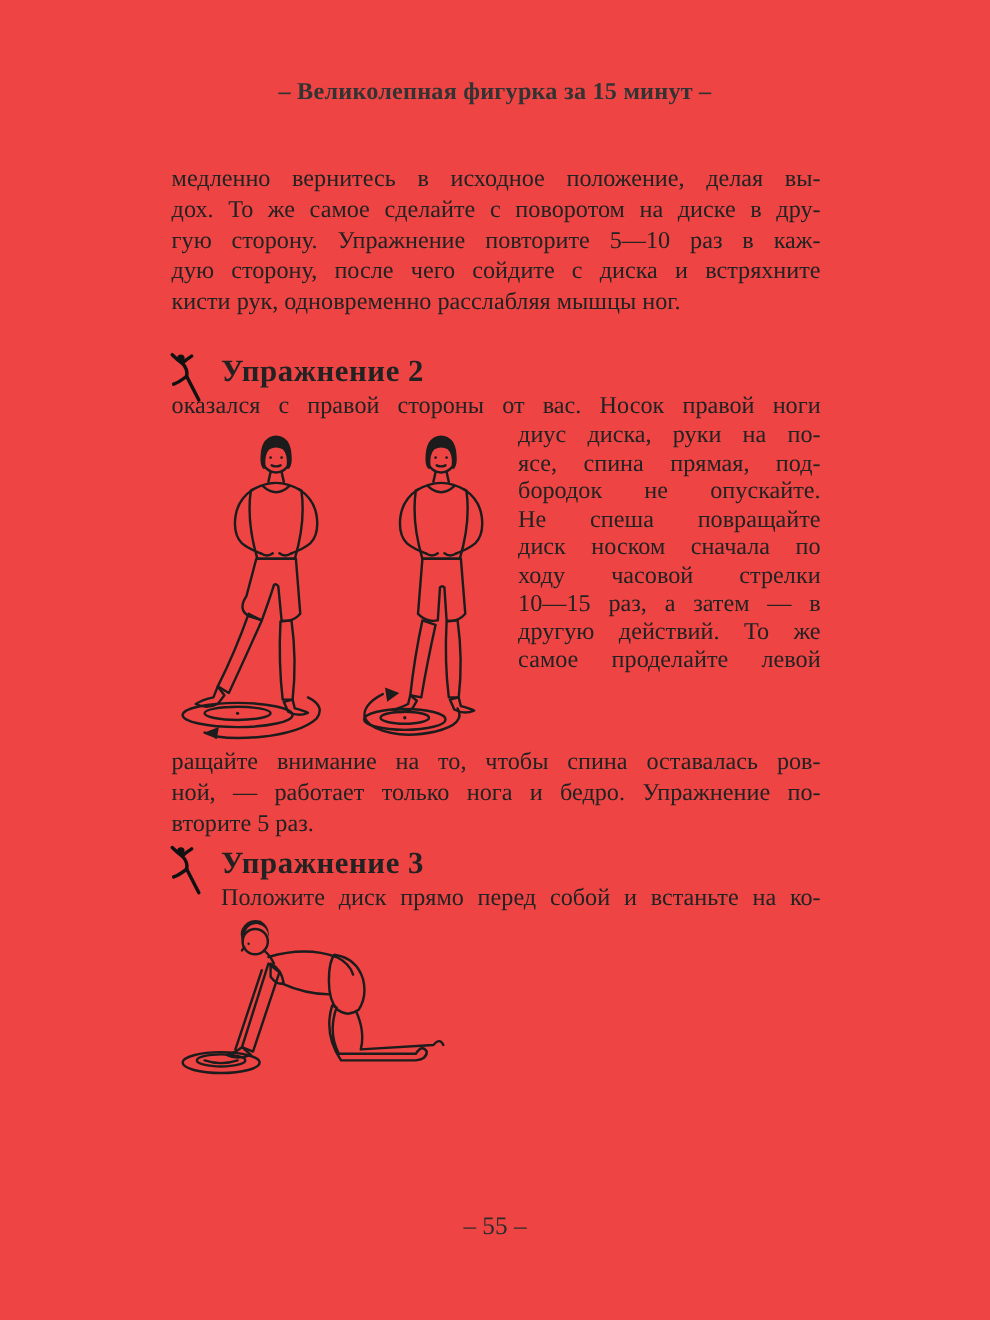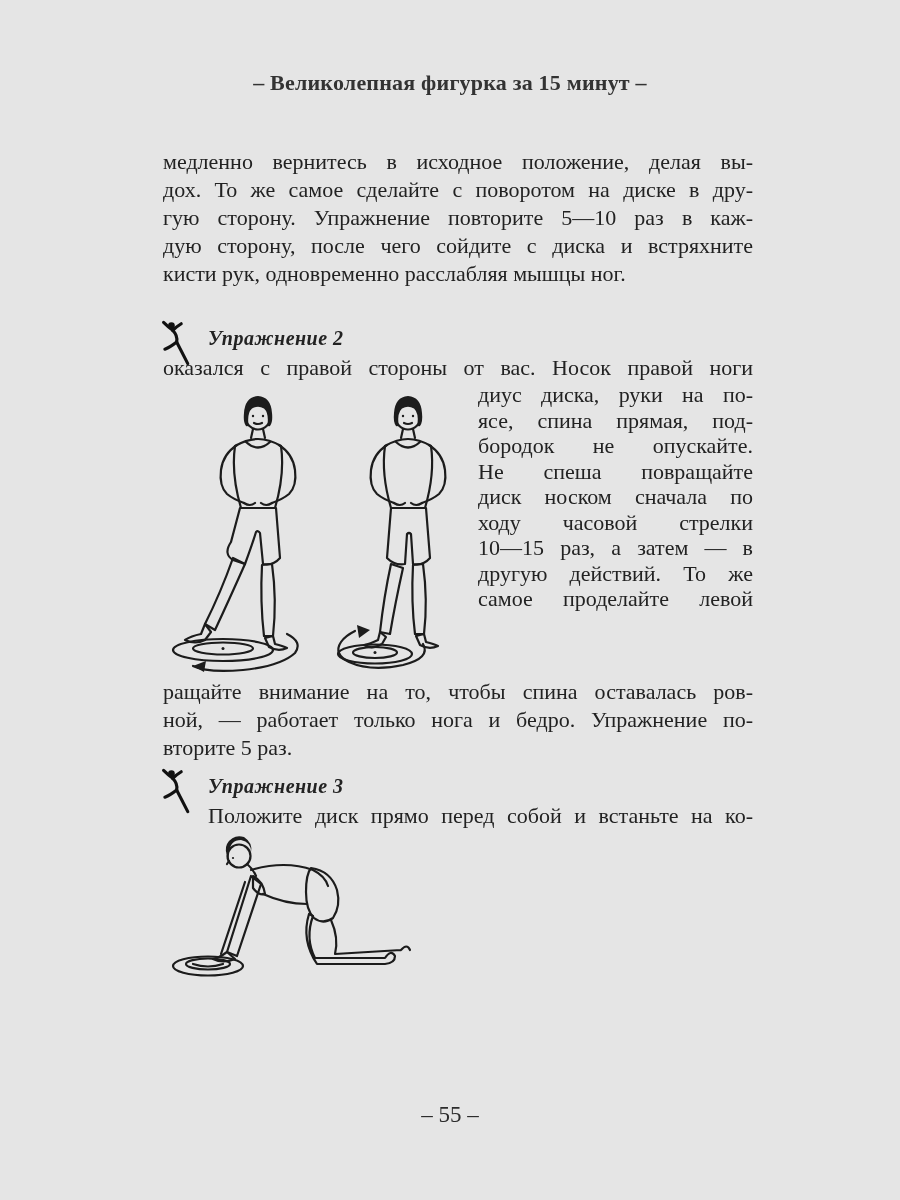--- a/index.html
+++ b/index.html
@@ -1,38 +1,38 @@
 <!DOCTYPE html>
 <html lang="ru"><head>
 <meta charset="utf-8">
 <style>
   html,body { margin:0; padding:0; background:#ffffff; }
   .page {
     position:relative; width:900px; height:1200px; margin:0 auto;
-    background:#e5e5e5; overflow:hidden;
+    background:#ef4444; overflow:hidden;
     font-family:"Liberation Serif", serif; color:#222222;
   }
   .running-header {
     position:absolute; top:70px; left:0; width:100%;
     text-align:center; font-weight:bold; font-size:22px; color:#333333;
     letter-spacing:0.2px;
   }
-  .content { position:absolute; left:163px; top:148px; width:590px; }
+  .content { position:absolute; left:156px; top:148px; width:590px; }
   .ln {
     font-size:22px; line-height:28px;
     text-align:justify; text-align-last:justify;
   }
   .ln.noj { text-align-last:left; }
   .ln.indent { text-indent:45px; }
   .h-ex { position:relative; margin-top:34px; height:32px; }
   .h-ex.h3 { margin-top:8px; }
   .hicon { position:absolute; left:-4px; top:-2px; width:34px; height:48px; }
   .h-title {
     display:block; margin-left:45px;
-    font-size:20px; font-weight:bold; font-style:italic; line-height:32px;
+    font-size:28px; font-weight:bold; line-height:32px;
     letter-spacing:0.5px;
   }
   .wrap { display:flex; align-items:flex-start; }
   .figs  { width:315px; flex:none; }
   .figs2 { width:265px; flex:none; }
   .col  { flex:1; }
   .col  .ln { line-height:25.5px; }
   .col2 .ln { line-height:26.5px; }
   .page-number {
     position:absolute; top:1102px; left:0; width:100%;

